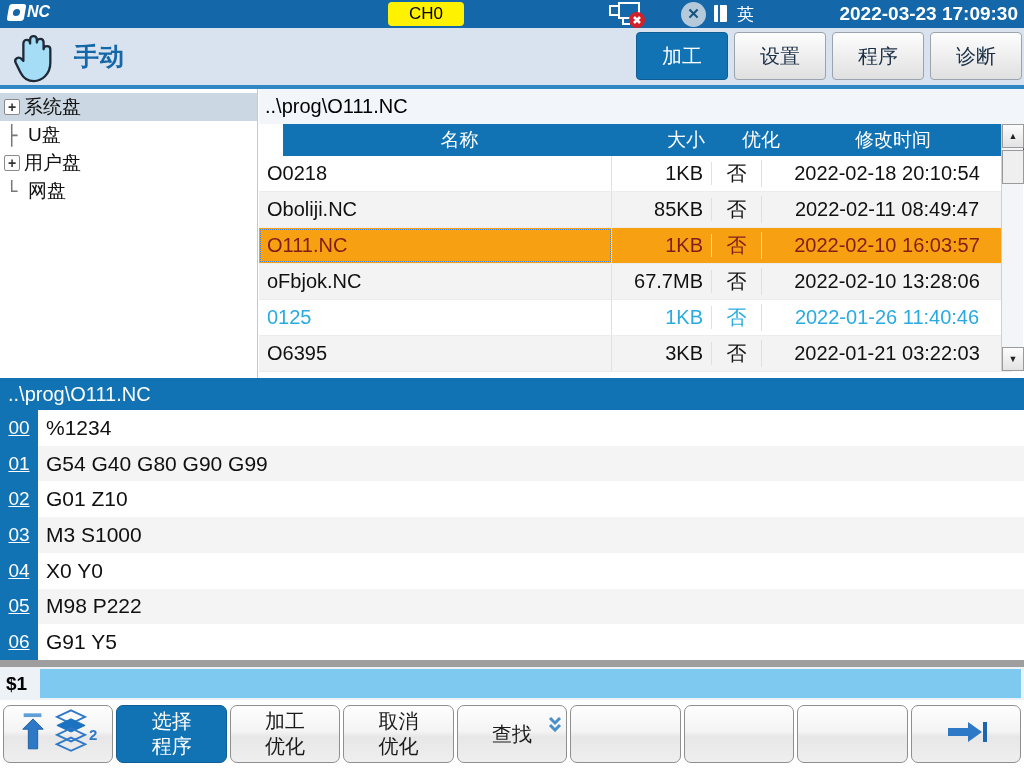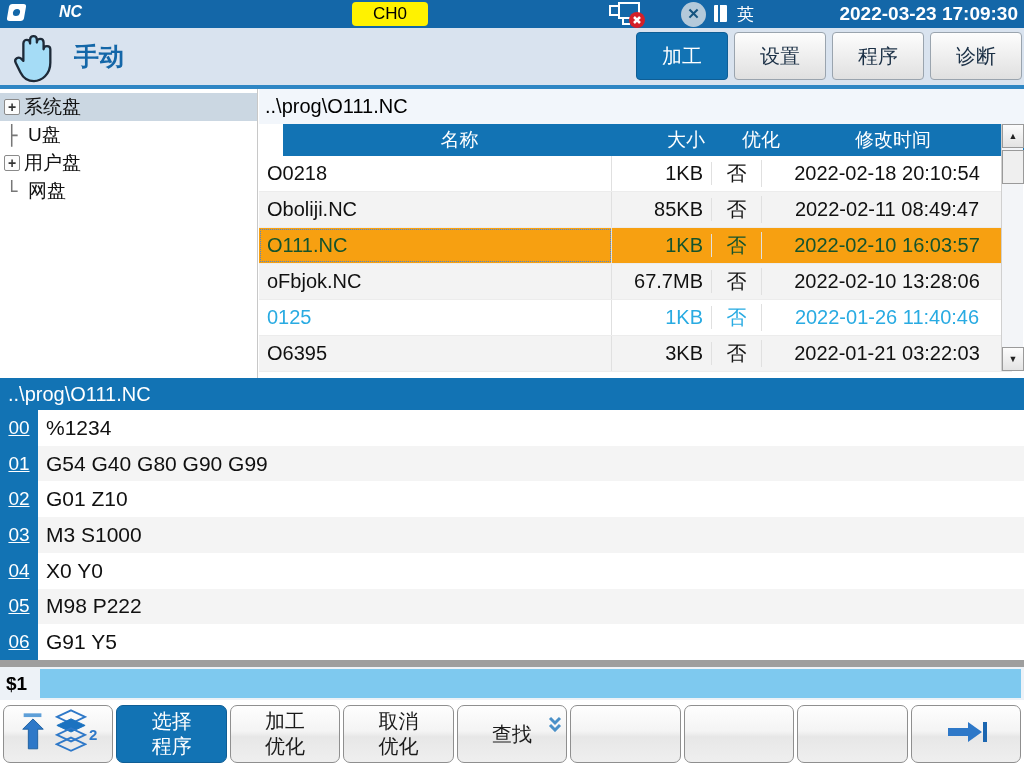--- a/index.html
+++ b/index.html
@@ -4,27 +4,27 @@
 <style>
   * { margin:0; padding:0; box-sizing:border-box; }
   html,body { background:#444; }
   .screen {
     position:relative; width:1024px; height:768px; margin:0 auto;
     background:#fff; overflow:hidden;
     font-family:"Liberation Sans", sans-serif;
   }
   
   .topbar { position:absolute; top:0; left:0; right:0; height:28px; background:#1467A8; }
-  .logo { position:absolute; left:8px; top:3px; display:flex; align-items:center;gap:32px; }
+  .logo { position:absolute; left:8px; top:3px; display:flex; align-items:center; }
   .logo-glyph { display:inline-block; width:17px; height:17px; background:#fff; border-radius:3px;
                 transform:skewX(-10deg); position:relative; margin-right:2px; }
   .logo-glyph::after { content:""; position:absolute; left:5px; top:5px; width:7px; height:7px;
                        border-radius:50%; background:#1467A8; }
   .logo-text { color:#fff; font-style:italic; font-weight:bold; font-size:16px; letter-spacing:0; }
-  .ch-badge { position:absolute; left:352px; top:2px; width:76px; height:24px; background:#FFF200;
+  .ch-badge { position:absolute; left:388px; top:2px; width:76px; height:24px; background:#FFF200;
               border-radius:4px; color:#000; font-size:17px; text-align:center; line-height:24px; }
   .net-icon { position:absolute; left:608px; top:1px; }
   .circle-x { position:absolute; left:681px; top:2px; width:25px; height:25px; border-radius:50%;
               background:#B4C9DA; color:#14537F; font-weight:bold; font-size:15px;
               text-align:center; line-height:24px; }
   .book { position:absolute; left:714px; top:5px; width:13px; height:17px; background:#fff;
           border-radius:1px; }
   .book::after { content:""; position:absolute; left:4px; top:0; bottom:0; width:2px; background:#1467A8; }
   .lang { position:absolute; left:737px; top:3px; color:#fff; font-size:17px; }
   .clock { position:absolute; right:6px; top:3px; color:#fff; font-size:19px; font-weight:bold; }
@@ -55,21 +55,21 @@
   .pathbar { height:35px; background:#F2F6FB; color:#000; font-size:20px; line-height:35px;
              padding-left:6px; }
   .fheader { height:32px; background:#1273B4; color:#fff; display:flex; align-items:center;
              font-size:19px; padding-right:24px;margin-left:24px; }
   .fh { text-align:center; }
   .fh-name { width:353px; } .fh-size { width:100px; } .fh-opt { width:50px; } .fh-time { flex:1; }
   .frows { padding-right:12px; }
   .frow { height:36px; display:flex; align-items:center; font-size:20px; color:#111;
           border-bottom:1px solid #ECECEC; background:#fff; }
   .frow:nth-child(even) { background:#F3F3F3; }
-  .frow.selected { background:#F7A011; color:#14532d; }
+  .frow.selected { background:#F7A011; color:#7f1d1d; }
   .frow.loaded { color:#29ABE2; }
   .c-name { width:353px; padding-left:8px; border-right:1px solid #E0E0E0; height:100%;
             display:flex; align-items:center; }
   .frow.selected .c-name { outline:1px dotted #4A86D2; outline-offset:-2px; }
   .c-size { width:100px; text-align:right; padding-right:8px; border-right:1px solid #E0E0E0; }
   .c-opt { width:50px; text-align:center; border-right:1px solid #E0E0E0; }
   .c-time { flex:1; text-align:center; }
   .vscroll { position:absolute; right:1px; top:35px; width:22px; height:247px; background:#F3F5F8;
              border-left:1px solid #D0D0D0; }
   .sb-btn { position:absolute; left:0; width:22px; height:24px; border:1px solid #9A9A9A;

